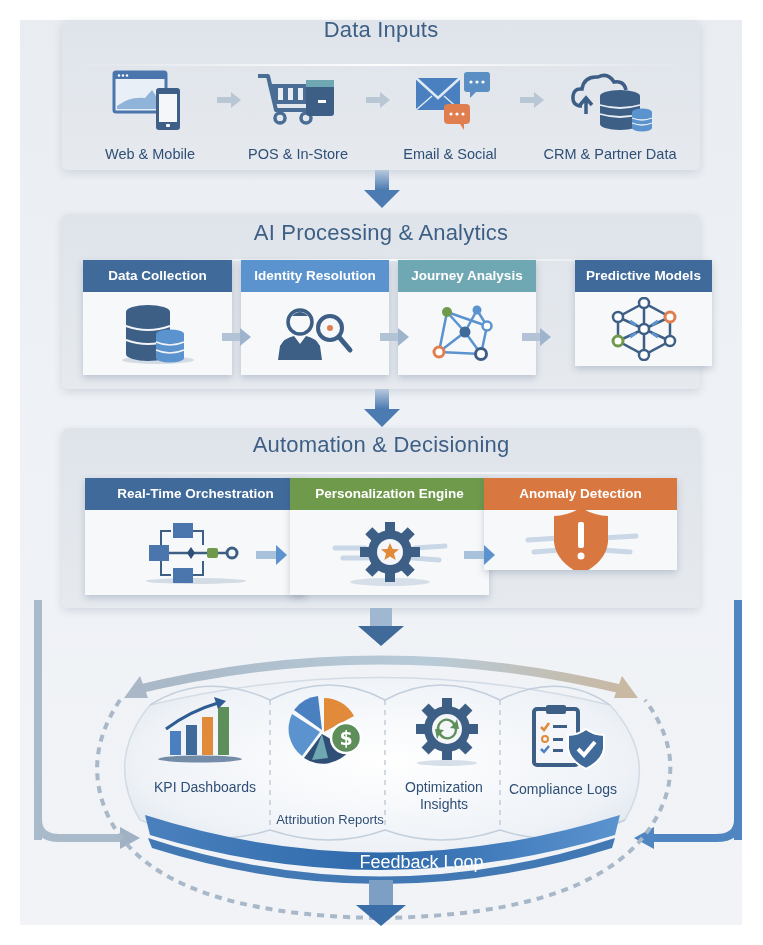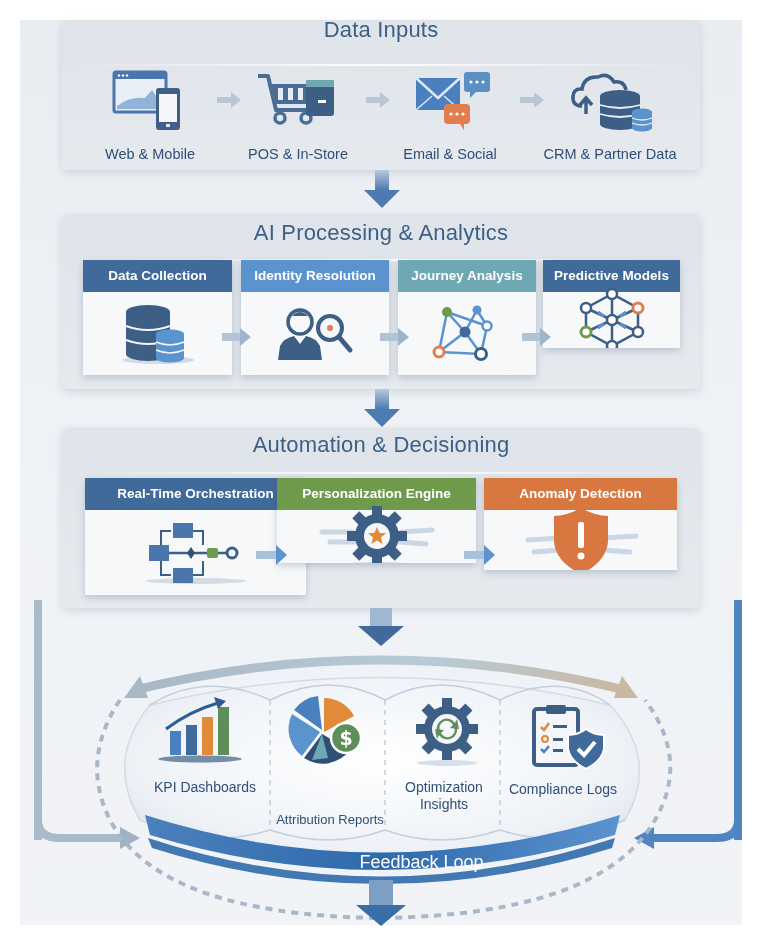--- a/index.html
+++ b/index.html
@@ -169,21 +169,21 @@
       <circle cx="20" cy="10" r="5" fill="#6f9a4c"></circle>
       <circle cx="50" cy="8" r="4.5" fill="#5b93cf"></circle>
       <circle cx="60" cy="24" r="4.5" fill="#fff" stroke="#5b93cf" stroke-width="2.5"></circle>
       <circle cx="38" cy="30" r="5.5" fill="#3f6a9a"></circle>
       <circle cx="12" cy="50" r="5" fill="#fff" stroke="#e07e50" stroke-width="3"></circle>
       <circle cx="54" cy="52" r="5.5" fill="#fff" stroke="#3d5f86" stroke-width="3"></circle>
     </svg>
   </div>
 </div>
 
-<div class="card" style="left:543px;top:260px;width:137px;height:88px;">
+<div class="card" style="left:575px;top:260px;width:137px;height:106px;">
   <div class="card-head" style="background:#3f6a9a;">Predictive Models</div>
   <div class="card-body">
     <svg width="76" height="64" viewBox="0 0 76 64">
       <g stroke="#3d5f86" stroke-width="2.5" fill="none">
         <path d="M38 6 L12 20 L12 44 L38 58 L64 44 L64 20 Z"></path>
         <path d="M38 6 L38 58 M12 20 L64 44 M64 20 L12 44"></path>
       </g>
       <circle cx="38" cy="6" r="5" fill="#fff" stroke="#3d5f86" stroke-width="2.5"></circle>
       <circle cx="12" cy="20" r="5" fill="#fff" stroke="#3d5f86" stroke-width="2.5"></circle>
       <circle cx="64" cy="20" r="5" fill="#fff" stroke="#e07e50" stroke-width="3"></circle>
@@ -231,21 +231,21 @@
       <path d="M52 10 L62 10 L62 24 M52 54 L62 54 L62 40" fill="none" stroke="#3d5f86" stroke-width="2"></path>
       <path d="M28 32 L76 32" stroke="#3d5f86" stroke-width="2.5"></path>
       <path d="M46 32 L50 26 L54 32 L50 38 Z" fill="#2f4f76"></path>
       <rect x="66" y="27" width="11" height="10" rx="2" fill="#6f9a4c"></rect>
       <path d="M77 32 L86 32" stroke="#3d5f86" stroke-width="2.5"></path>
       <circle cx="91" cy="32" r="5" fill="none" stroke="#3d5f86" stroke-width="3"></circle>
     </svg>
   </div>
 </div>
 
-<div class="card" style="left:277px;top:478px;width:199px;height:85px;">
+<div class="card" style="left:290px;top:478px;width:199px;height:117px;">
   <div class="card-head" style="background:#6f9a4c;">Personalization Engine</div>
   <div class="card-body">
     <svg width="130" height="70" viewBox="0 0 130 70">
       <path d="M10 30 L40 30 M18 40 L42 40 M90 30 L120 28 M88 40 L114 42" stroke="#c9d7e6" stroke-width="5" stroke-linecap="round"></path>
       <ellipse cx="65" cy="64" rx="40" ry="4" fill="#d6dfe9"></ellipse>
       <g transform="translate(65,34)">
         <g fill="#3d5f86">
           <rect x="-5" y="-30" width="10" height="10"></rect>
             <rect x="-5" y="20" width="10" height="10"></rect>
           <rect x="-30" y="-5" width="10" height="10"></rect>

